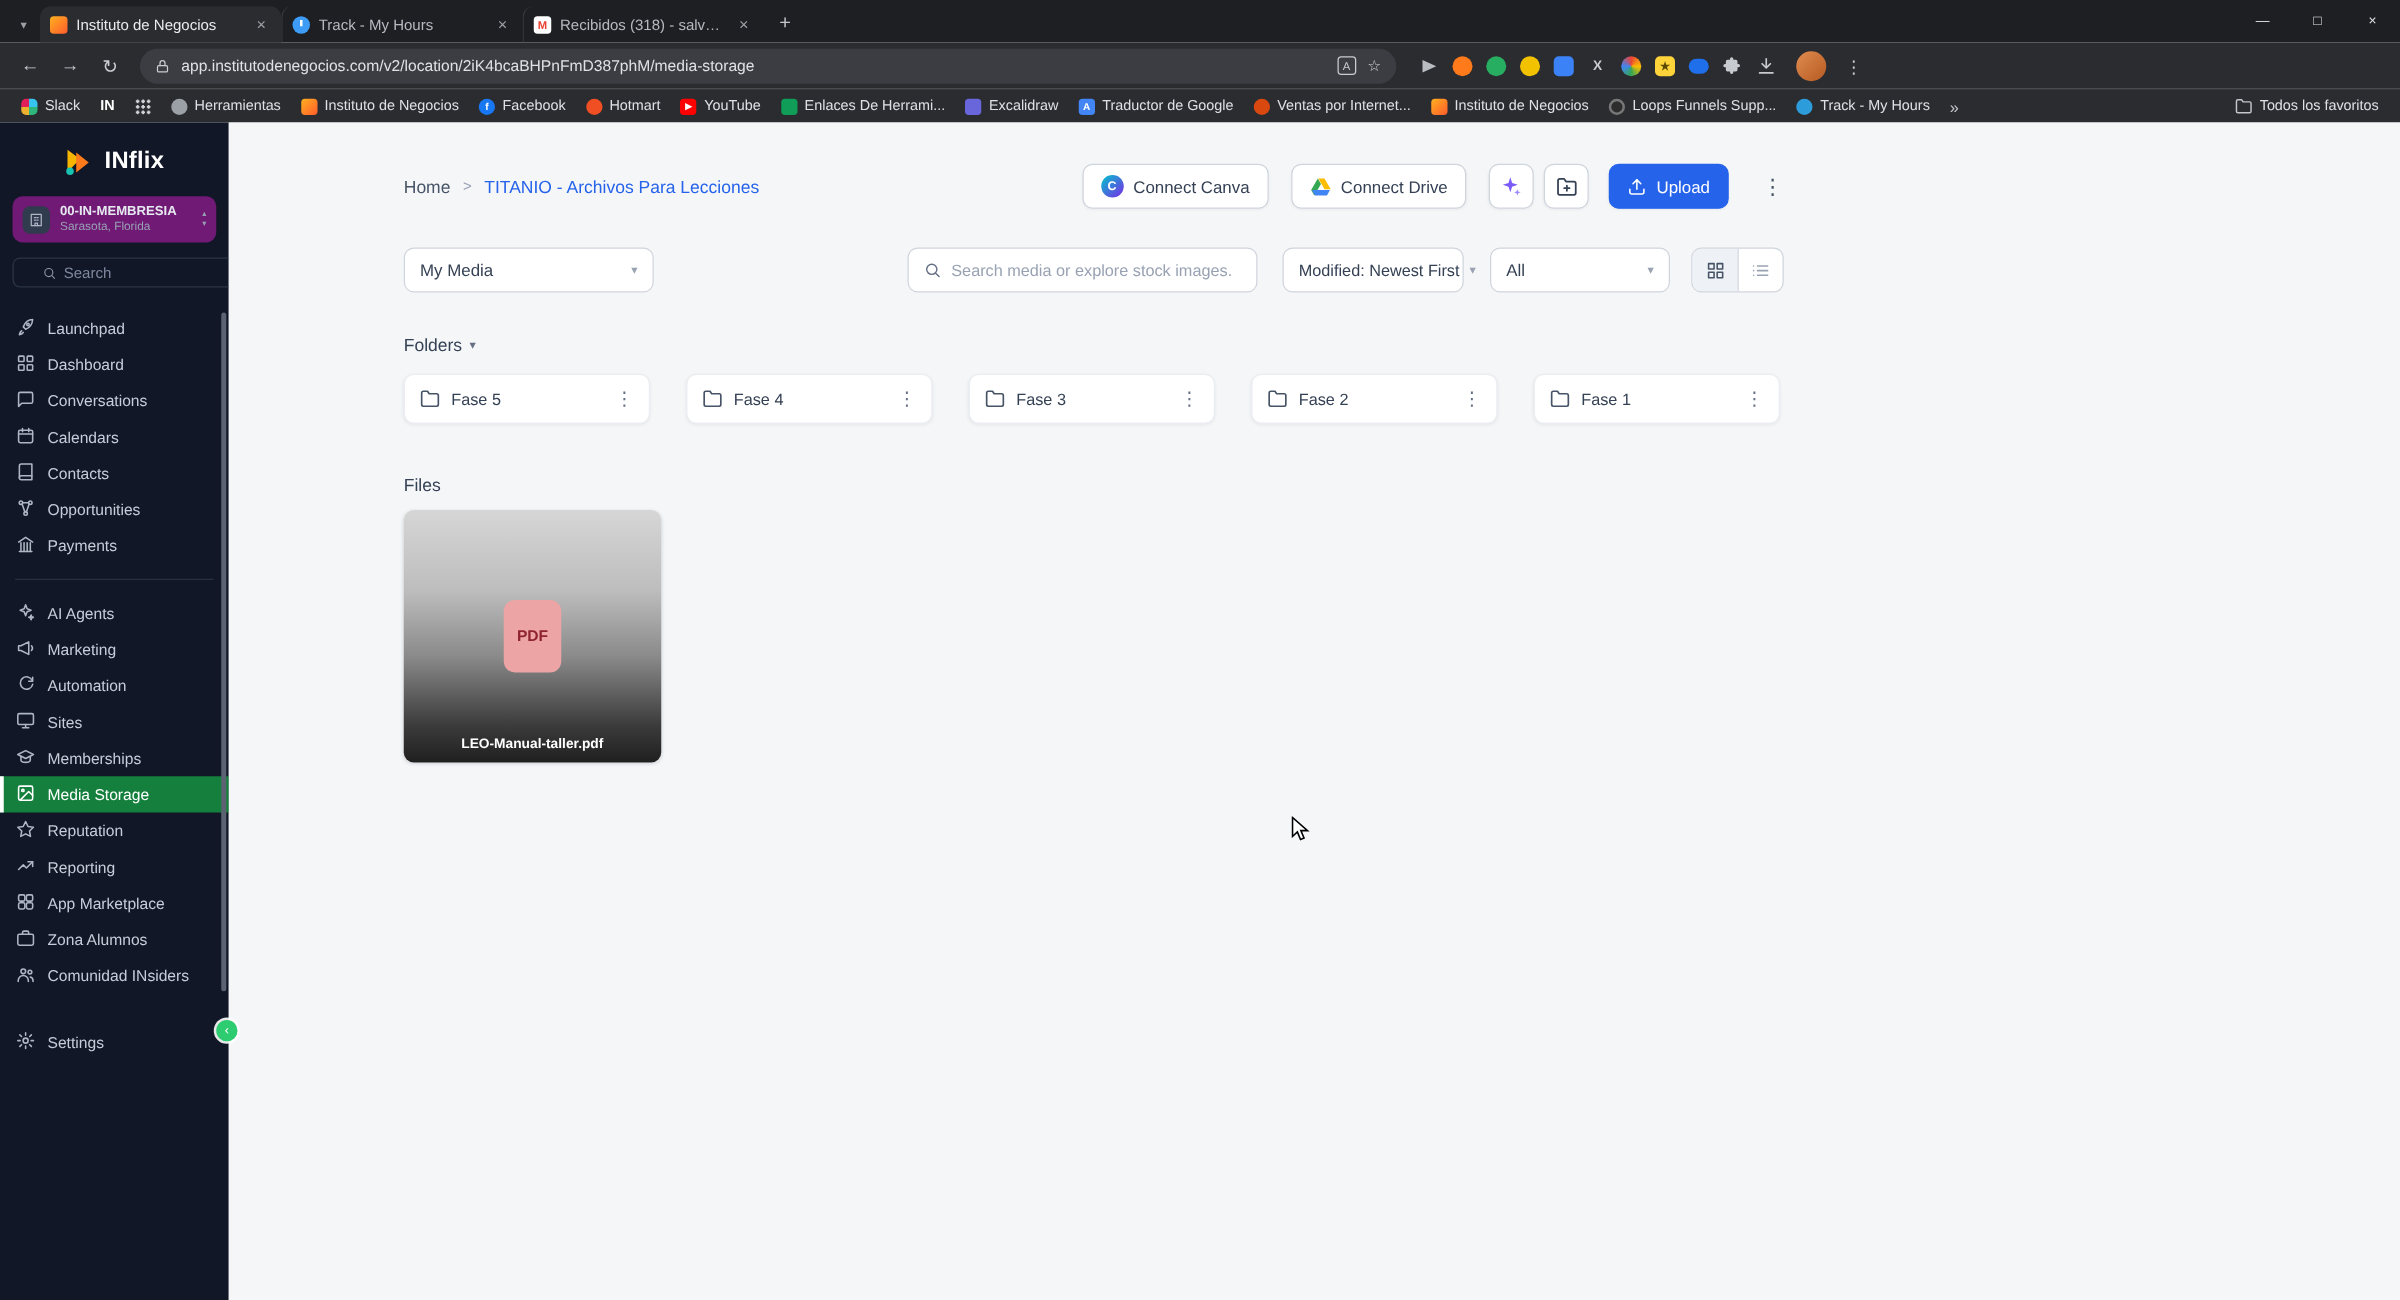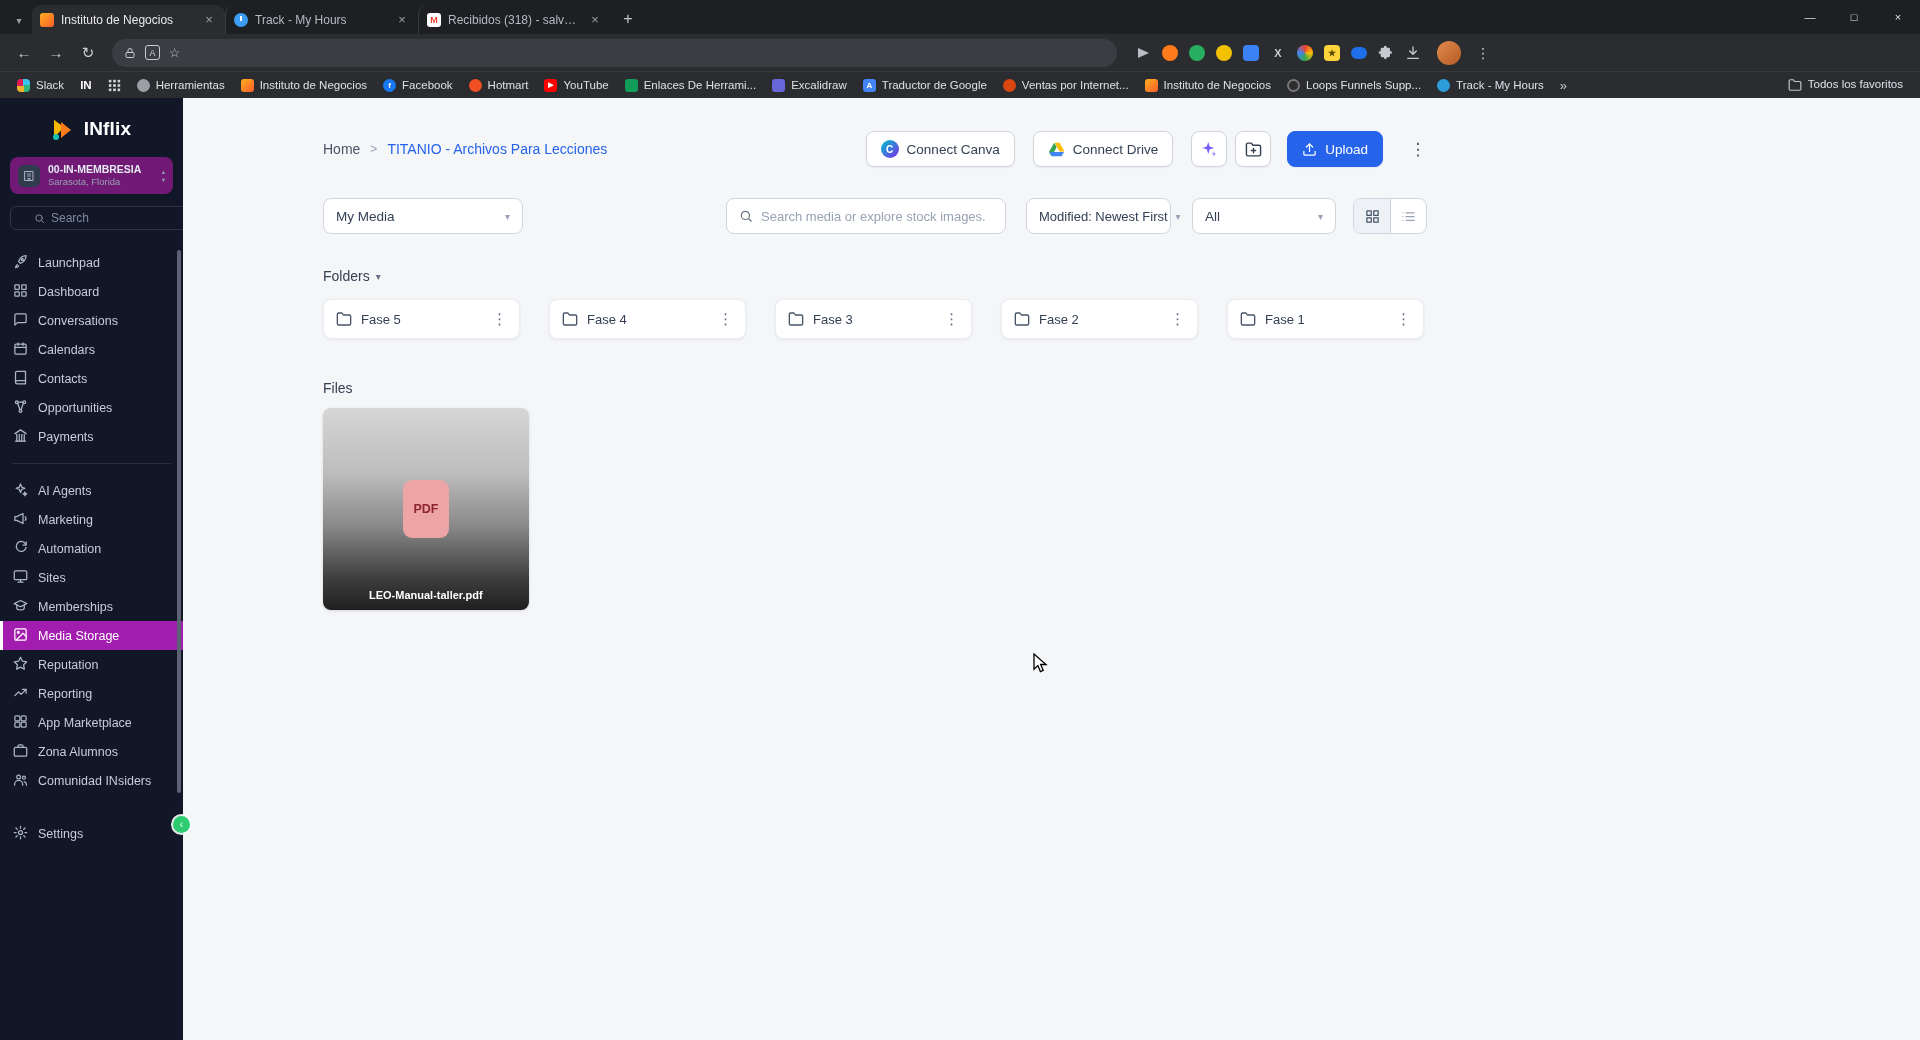--- a/index.html
+++ b/index.html
@@ -36,21 +36,21 @@
   .e-green  { background:#27ae60; border-radius:50%; }
   .e-pencil { background:#f2c200; border-radius:50%; }
   .e-tag    { background:#3b82f6; border-radius:4px; }
   .e-ball   { background:conic-gradient(#ea4335,#fbbc05,#34a853,#4285f4,#ea4335); border-radius:50%; }
   .e-star   { background:#ffd43b; border-radius:4px; color:#5c4a00; font-size:9px; }
   .e-oval   { background:#1f6feb; border-radius:8px; height:12px; }
   .avatar-chip { width:24px; height:24px; border-radius:50%; background:linear-gradient(135deg,#e08c4f,#b55a23); margin-left:12px; }
   .menu-dots { color:#c9ccd1; font-size:14px; margin-left:10px; width:16px; text-align:center; }
 
   .bookmarks { height:27px; background:#2b2c30; border-top:1px solid #38393d; display:flex; align-items:center; gap:2px; padding:0 10px; font-size:11.5px; color:#dde1e6; }
-  .bm { display:flex; align-items:flex-start; gap:6px; padding:3px 7px; border-radius:6px; white-space:nowrap; }
+  .bm { display:flex; align-items:center; gap:6px; padding:3px 7px; border-radius:6px; white-space:nowrap; }
   .bmf { width:13px; height:13px; border-radius:3px; flex:none; display:flex; align-items:center; justify-content:center; font-size:8px; font-weight:bold; color:#fff; }
   .f-slack { background:conic-gradient(#36c5f0 0 25%,#2eb67d 0 50%,#ecb22e 0 75%,#e01e5a 0 100%); border-radius:4px; }
   .f-grid { background-image:radial-gradient(circle,#cfd2d6 1.3px,transparent 1.4px); background-size:4.4px 4.4px; background-position:center; border-radius:0; }
   .f-gray { background:#9aa0a6; border-radius:50%; }
   .f-in { background:linear-gradient(135deg,#ffb020,#ff5c2b); }
   .f-fb { background:#1877f2; border-radius:50%; }
   .f-hot { background:#f04e23; border-radius:50%; }
   .f-yt { background:#f00; color:#fff; font-size:7px; }
   .f-sheet { background:#0f9d58; }
   .f-exc { background:#6965db; }
@@ -78,21 +78,21 @@
   .acct-chevrons { margin-left:auto; display:flex; flex-direction:column; color:#98a1b3; font-size:6.5px; line-height:1.1; text-align:center; }
   .search-row { margin:12px 10px 0; display:flex; gap:7px; align-items:center; }
   .search-box { flex:1; height:24px; border:1px solid #2c3547; border-radius:6px; display:flex; align-items:center; gap:6px; padding:0 23px; color:#8b94a7; }
   .search-box input { flex:1; min-width:0; background:transparent; border:none; outline:none; color:#cfd5e1; font-size:12px; }
   .search-box input::placeholder { color:#7f89a0; }
   .kbd { border:1px solid #3a4558; border-radius:4px; font-size:9px; padding:1px 3px; color:#8b94a7; flex:none; }
   .bolt-btn { width:24px; height:24px; display:flex; align-items:center; justify-content:center; color:#8b94a7; }
   .menu { margin-top:18px; font-size:12.5px; }
   .mi { height:29px; display:flex; align-items:center; gap:10px; padding:0 13px; color:#c6ccd9; cursor:pointer; white-space:nowrap; }
   .mi .ic { color:#aeb6c4; }
-  .mi.active { background:#a21caf; color:#fff; box-shadow:inset 3px 0 0 #fff; }
+  .mi.active { background:#15803d; color:#fff; box-shadow:inset 3px 0 0 #fff; }
   .mi.active .ic { color:#fff; }
   .divider { height:1px; background:#273042; margin:12px 12px; }
   .settings-slot { margin-top:24px; }
   .sb-thumb { position:absolute; right:2px; top:152px; width:4px; height:543px; background:#5b6372; border-radius:2px; }
   svg.ic { fill:none; stroke:currentColor; stroke-width:2; stroke-linecap:round; stroke-linejoin:round; width:15px; height:15px; flex:none; }
 
   .main { flex:1; position:relative; background:#f5f6f8; overflow:hidden; }
   .content { margin-left:140px; width:1104px; }
   .page-head { display:flex; align-items:center; justify-content:space-between; margin-top:33px; height:36px; }
   .crumbs { display:flex; align-items:center; gap:10px; font-size:14px; }
@@ -178,20 +178,21 @@
     <span class="nav-ico">←</span>
     <span class="nav-ico">→</span>
     <span class="nav-ico">↻</span>
     <div class="omnibox">
       <span class="omni-ic">
         <svg class="ic" style="width:12px;height:12px" viewBox="0 0 24 24">
             <rect x="4" y="11" width="16" height="10" rx="2"></rect>
             <path d="M8 11V7a4 4 0 0 1 8 0v4"></path>
           </svg>
       </span>
+      <span class="omni-url">app.institutodenegocios.com/v2/location/2iK4bcaBHPnFmD387phM/media-storage</span>
       <span class="translate-box">A</span>
       <span class="omni-ic">☆</span>
     </div>
     <div class="ext-row">
       <span class="ext">
           <span class="e-send"></span>
         </span>
       <span class="ext e-orange"></span>
       <span class="ext e-green"></span>
       <span class="ext e-pencil"></span>

